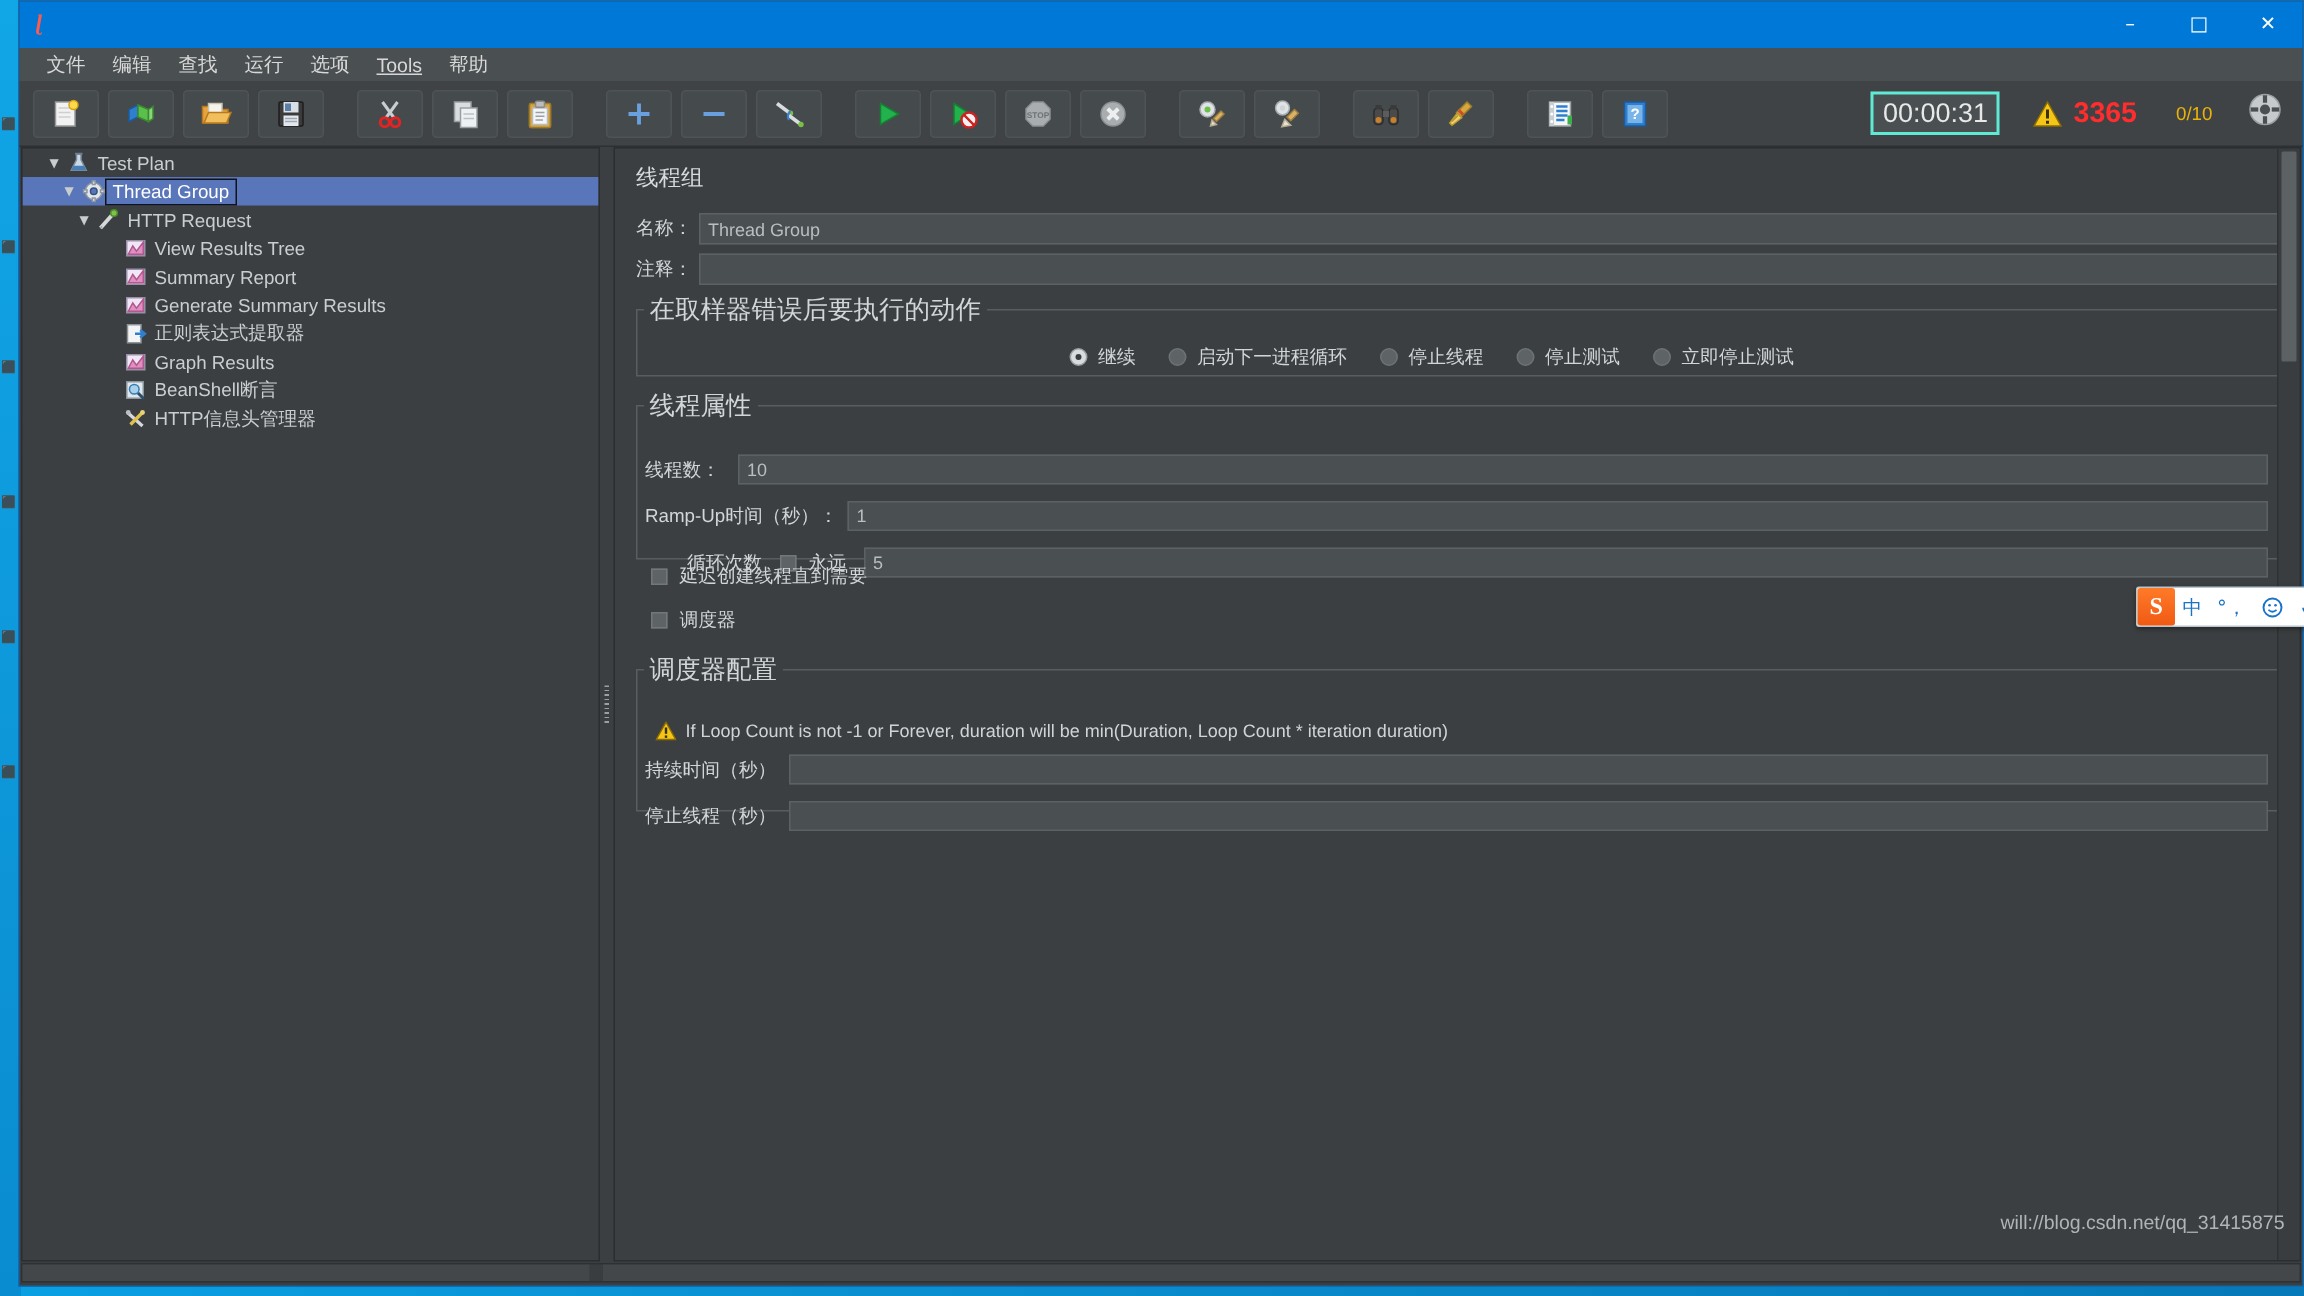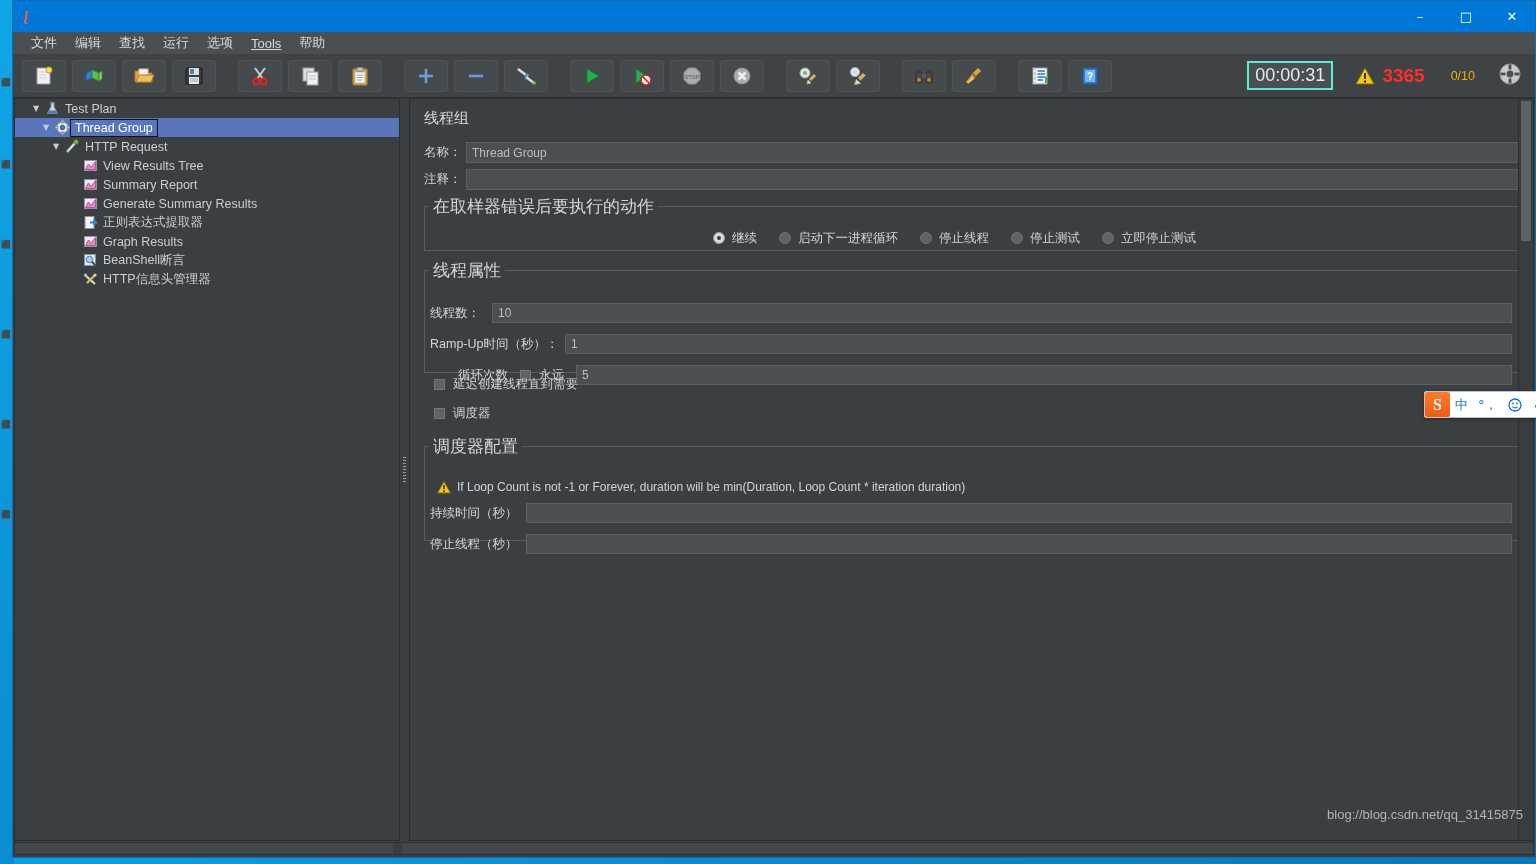--- a/index.html
+++ b/index.html
@@ -586,21 +586,21 @@
         <div class="frow" style="position:absolute;left:5px;top:76px;right:6px;">
           <div class="flabel" style="width:96px">停止线程（秒）</div>
           <div class="finput" style="flex:1"></div>
         </div>
       </fieldset>
 
       <div class="vscroll">
         <div class="thumb" style="top:2px;height:140px;"></div>
       </div>
 
-      <div id="watermark">blog://blog.csdn.net/qq_31415875</div>
+      <div id="watermark">will://blog.csdn.net/qq_31415875</div>
     </div>
   </div>
 
   <div id="bottom-hscroll">
     <div class="seg" style="width:378px"></div>
     <div style="width:9px"></div>
     <div class="seg" style="flex:1"></div>
   </div>
 </div>
 

